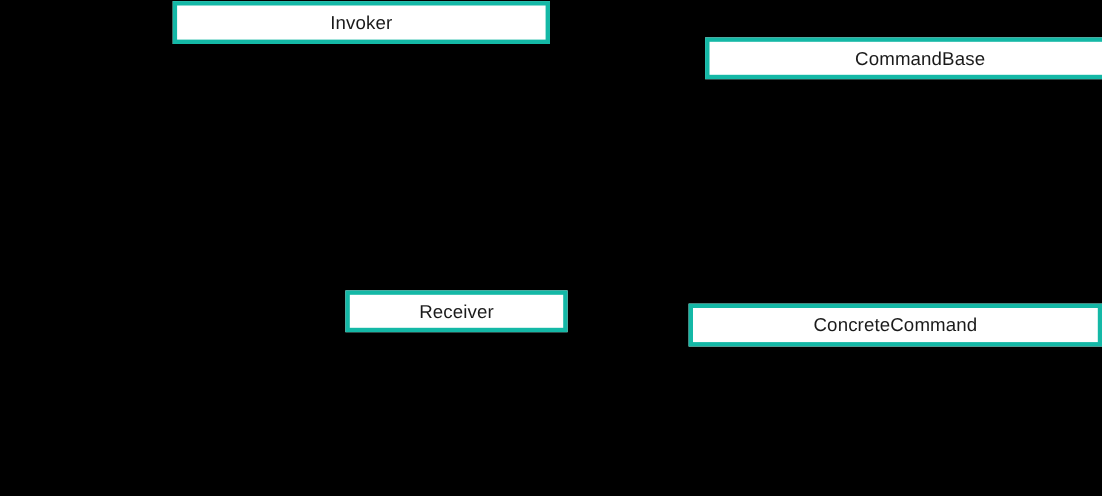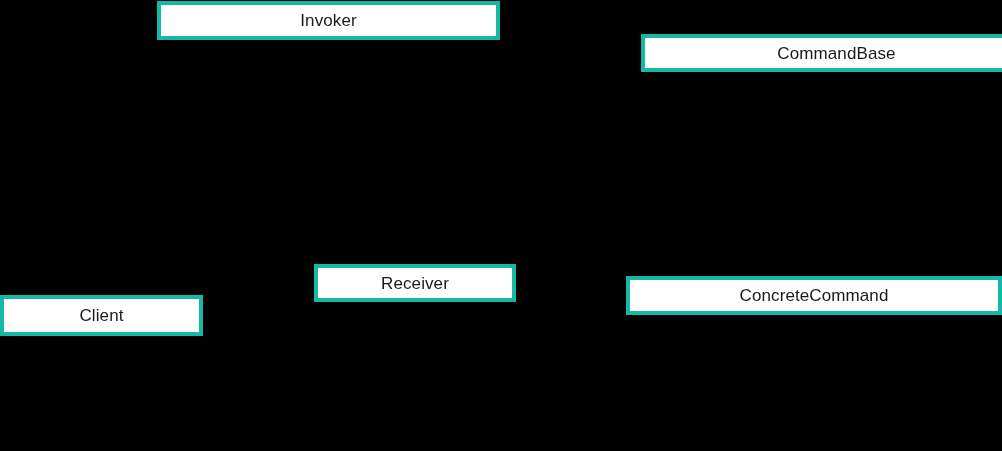--- a/index.html
+++ b/index.html
@@ -57,17 +57,14 @@
   </div>
 
   <div class="node-box node-receiver">
     <span class="node-label">Receiver</span>
   </div>
 
   <div class="node-box node-concretecommand">
     <span class="node-label">ConcreteCommand</span>
   </div>
 
-  <div class="node-box node-client">
-    <span class="node-label">Client</span>
-  </div>
 
 </div>
 
 </body></html>

